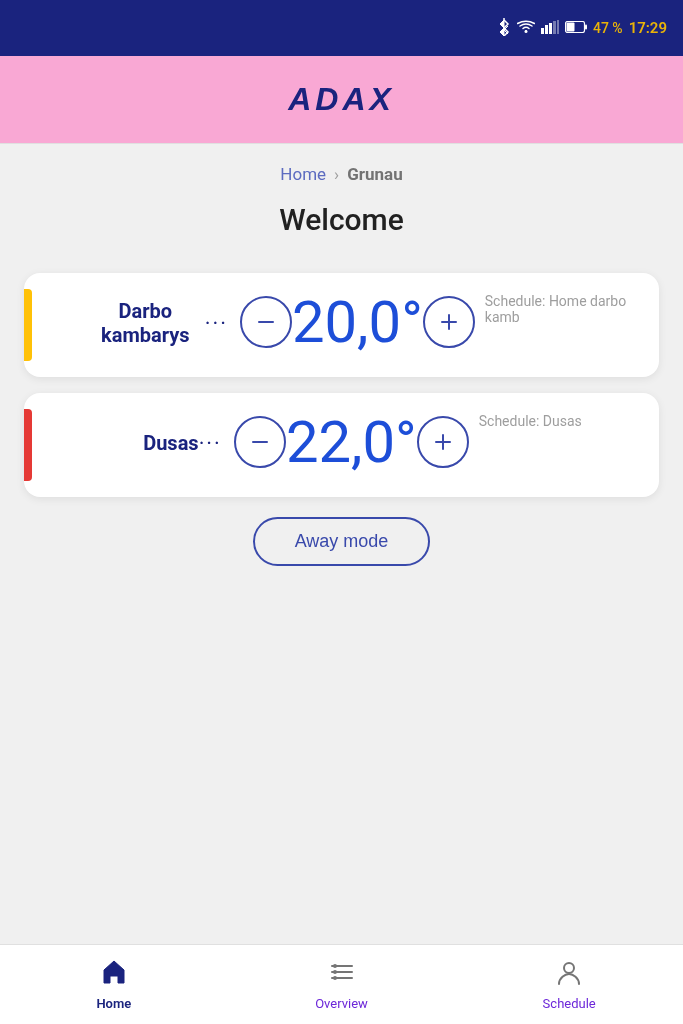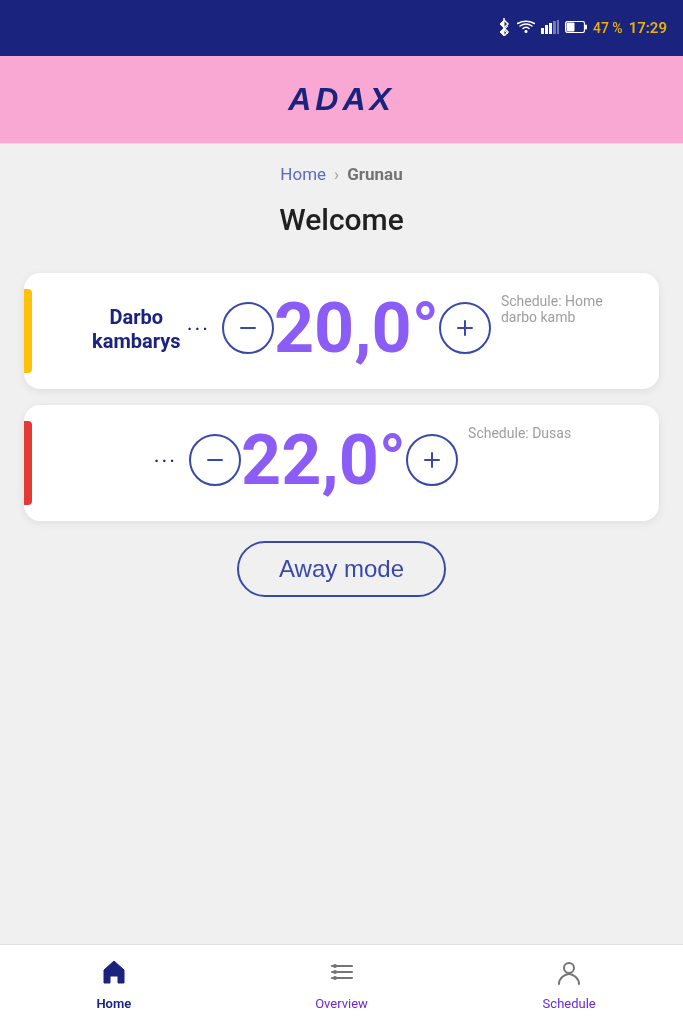--- a/index.html
+++ b/index.html
@@ -147,43 +147,43 @@
       background: white;
       display: flex;
       align-items: center;
       justify-content: center;
       cursor: pointer;
       color: #3949ab;
       font-size: 28px;
       font-weight: 300;
     }
     .temperature-display {
-      font-size: 70px;
-      font-weight: 700;
-      color: #8b5cf6;
+      font-size: 58px;
+      font-weight: 400;
+      color: #1d4ed8;
       text-align: center;
       line-height: 1;
     }
     .device-schedule {
       font-size: 14px;
       color: #9e9e9e;
       margin-left: 10px;
     }
 
     
     .away-mode-container {
       display: flex;
       justify-content: center;
       margin: 20px 0 10px;
     }
     .away-mode-btn {
       border: 2px solid #3949ab;
       background: transparent;
       color: #3949ab;
-      font-size: 24px;
+      font-size: 18px;
       font-weight: 500;
       padding: 12px 40px;
       border-radius: 40px;
       cursor: pointer;
     }
 
     
     .bottom-nav {
       background: white;
       height: 80px;
@@ -303,20 +303,21 @@
           </svg>
       </button>
     </div>
     <div class="device-schedule">Schedule: Home darbo kamb</div>
   </div>
 
   <div class="device-card">
     <div class="device-card-indicator indicator-orange"></div>
     <div class="device-card-header">
       <div style="width:30px;"></div>
+      <div class="device-name">Dusas</div>
       <div class="device-menu">···</div>
     </div>
     <div class="device-controls">
       <button class="control-btn">
         <svg width="24" height="24" viewBox="0 0 24 24">
             <line x1="5" y1="12" x2="19" y2="12" stroke="#3949ab" stroke-width="2" stroke-linecap="round"></line>
           </svg>
       </button>
       <div class="temperature-display">22,0°</div>
       <button class="control-btn">

